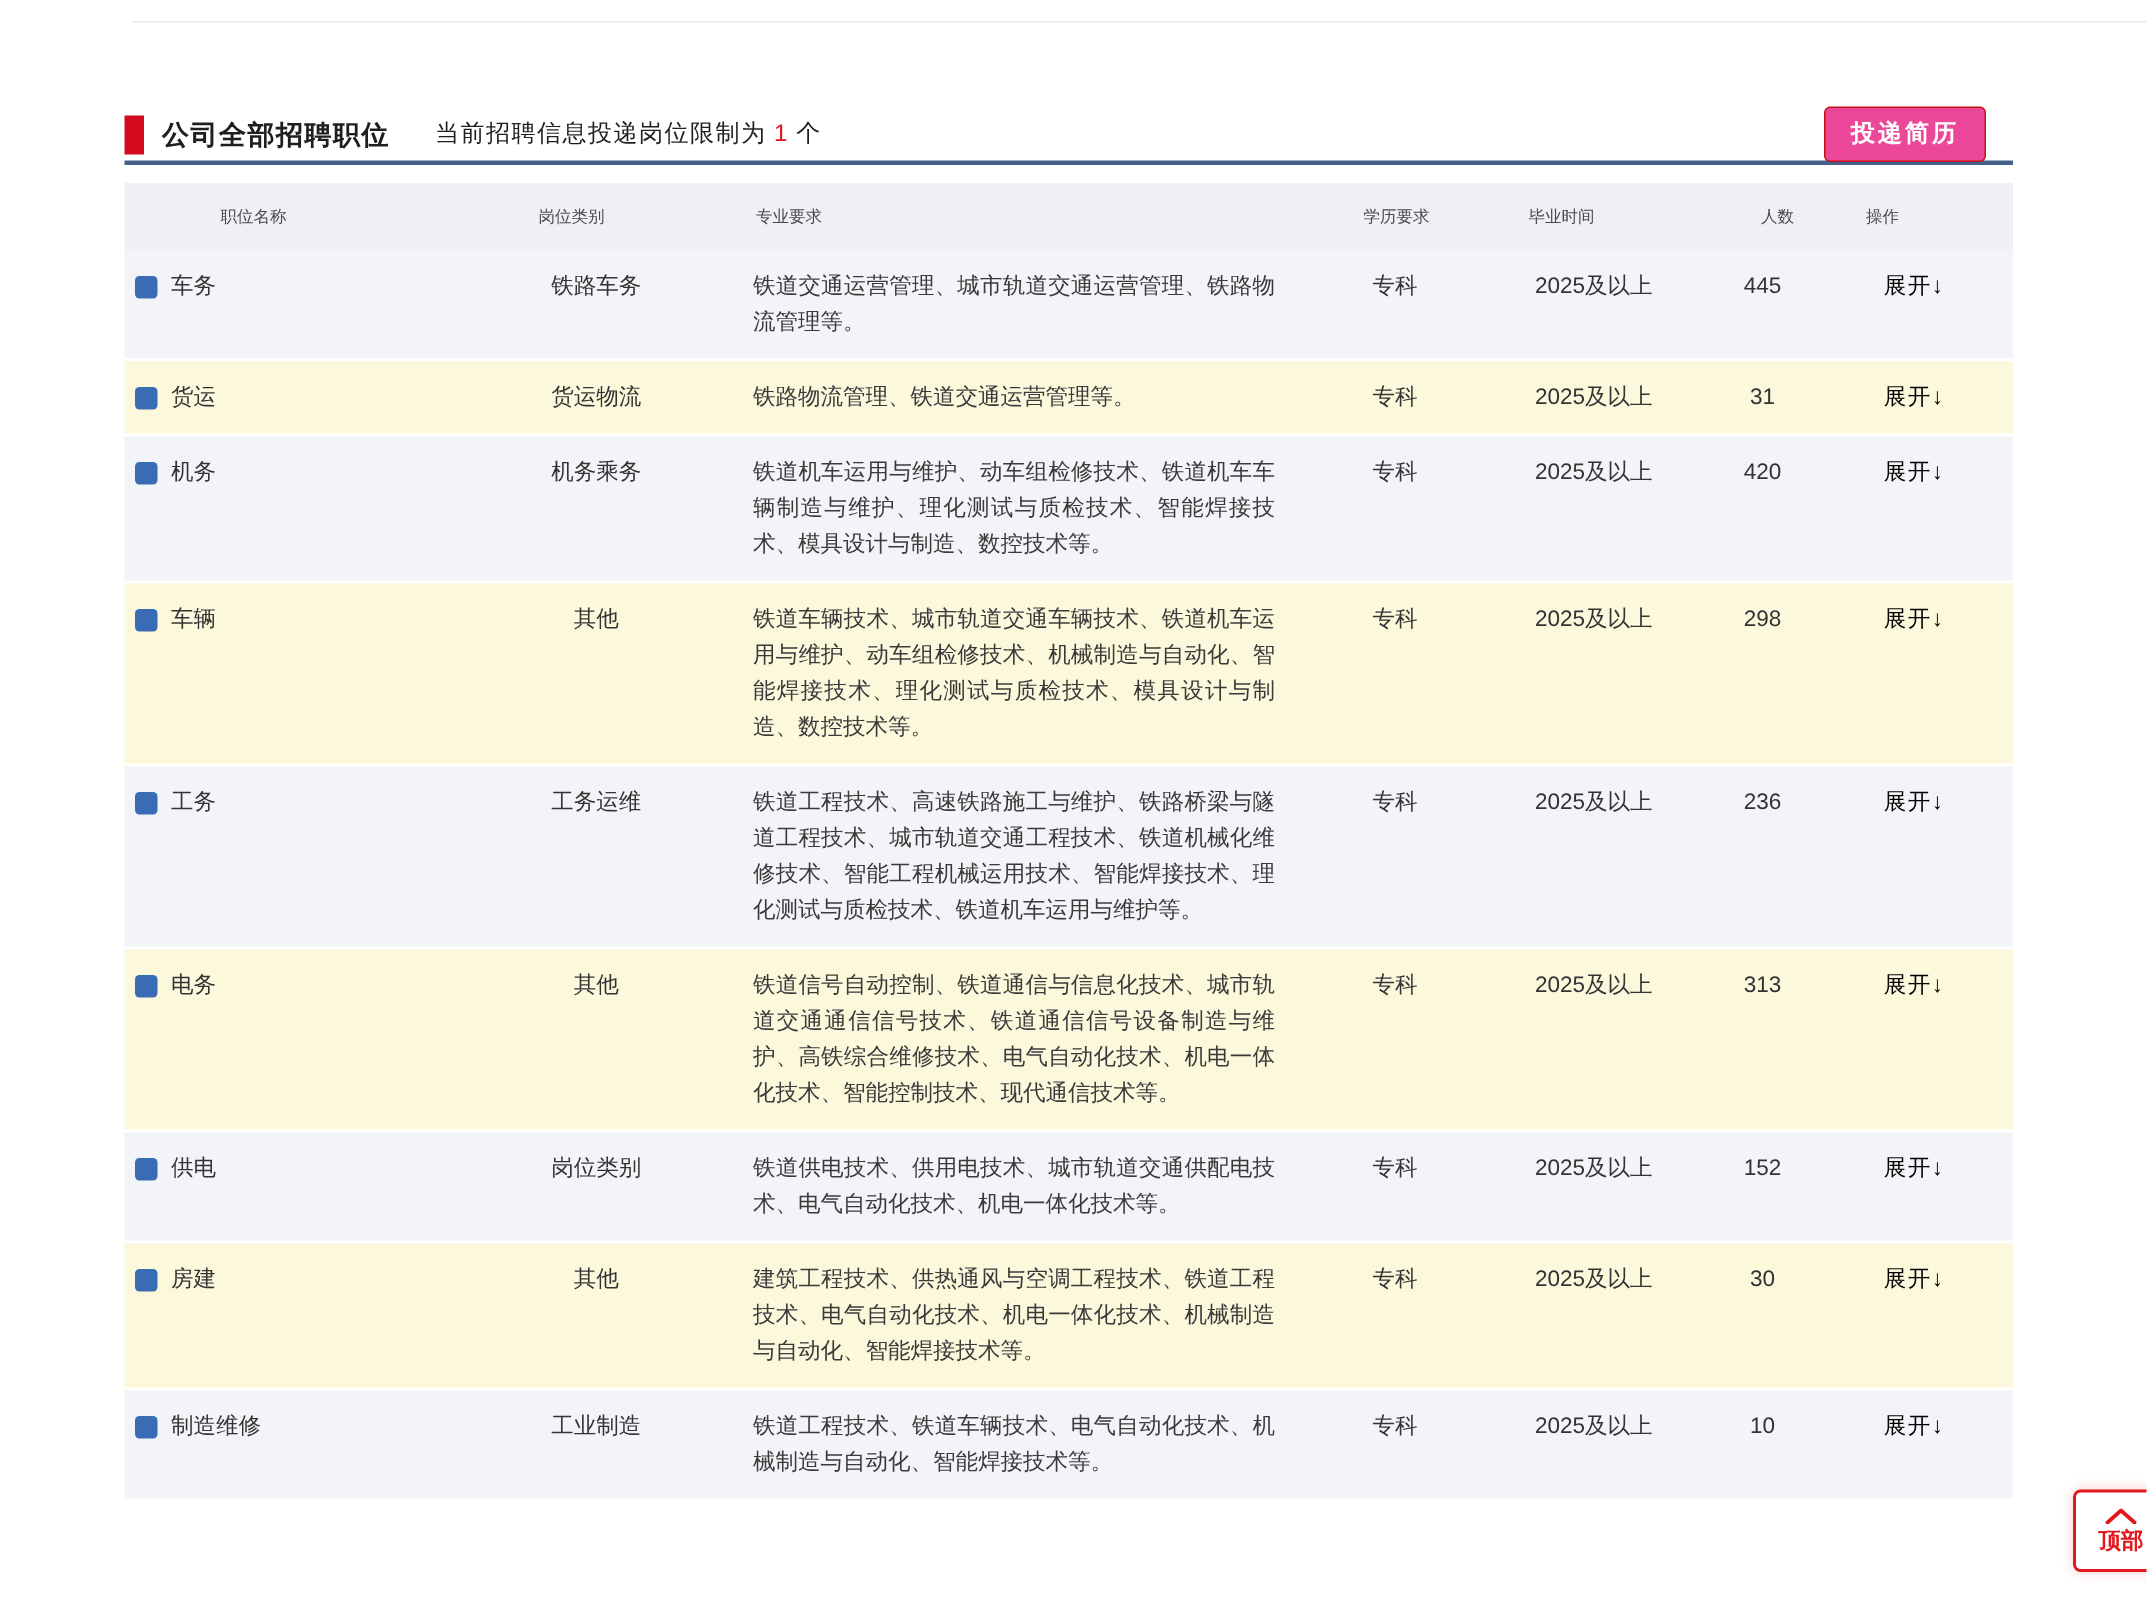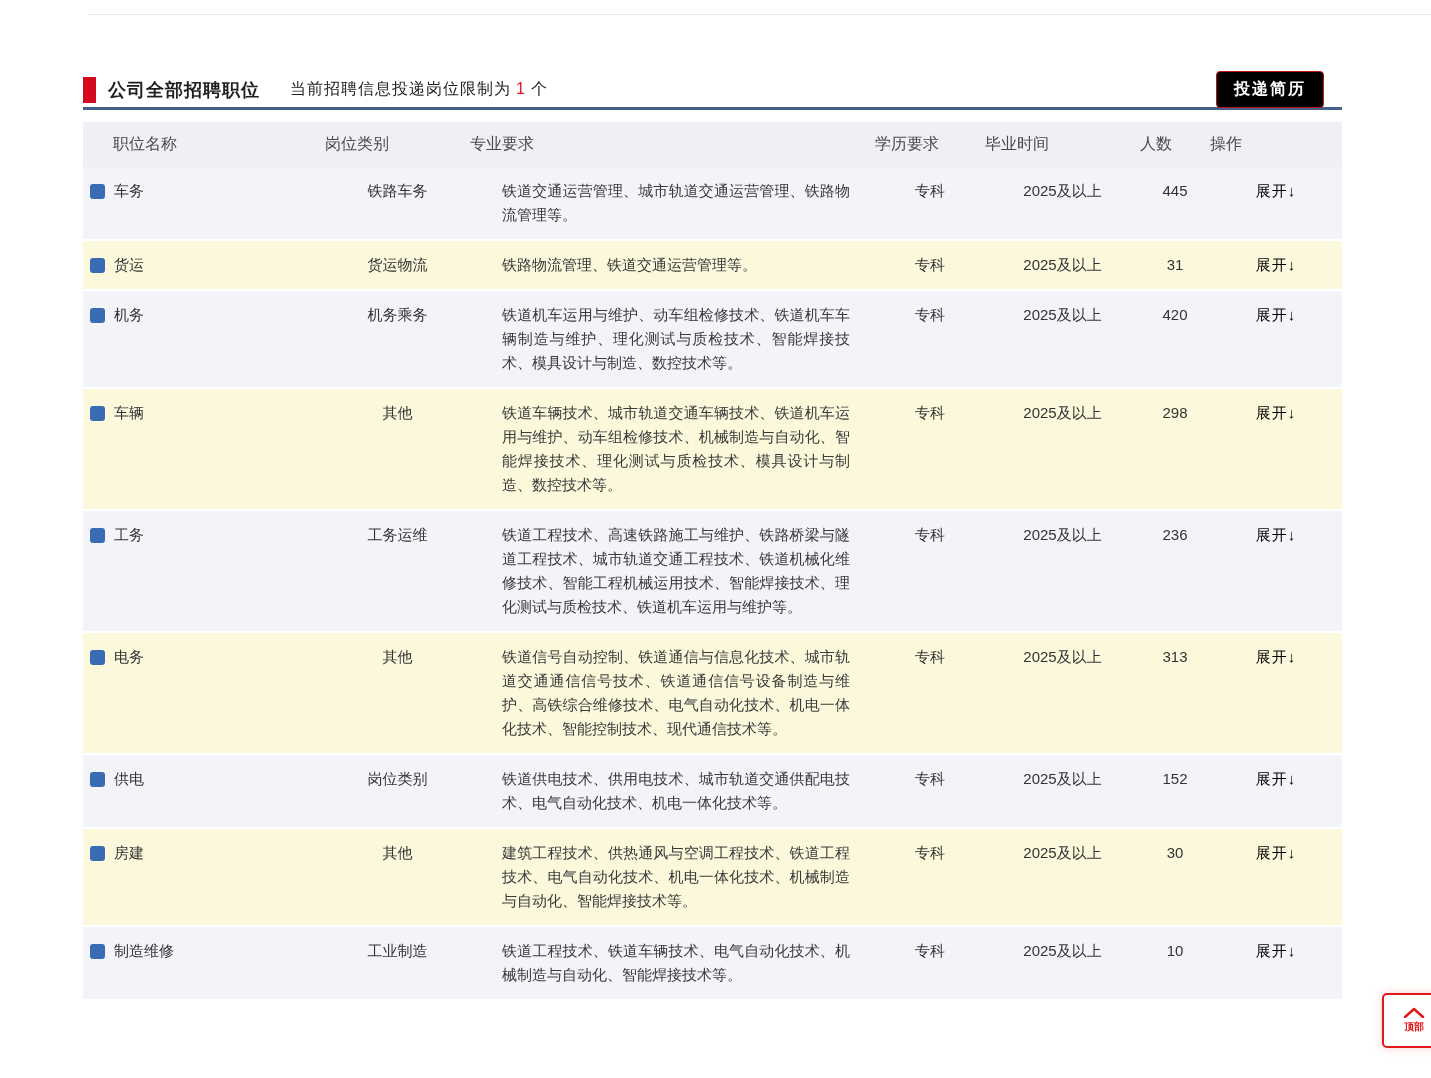--- a/index.html
+++ b/index.html
@@ -9,48 +9,48 @@
   .topline { position: absolute; top: 14px; left: 88px; right: 0; height: 1px; background: #e7e7e7; }
 
   .content { position: absolute; left: 83px; top: 40px; width: 1259px; margin-top: 32px; }
 
   
   .sec-header { display: flex; align-items: center; height: 38px; border-bottom: 3px solid #44618a; }
   .accent-bar { width: 13px; height: 26px; background: #d40b1e; margin-right: 12px; flex: none; }
   .sec-title { font-size: 18px; font-weight: bold; color: #1f1f1f; letter-spacing: 1px; }
   .sec-sub { font-size: 16px; font-weight: normal; color: #1f1f1f; margin-left: 30px; letter-spacing: 1px; }
   .sec-sub .count { color: #e2181c; padding: 0 5px; }
-  .submit-btn { margin-left: auto; margin-right: 18px; background: #000000; color: #fff; font-size: 16px;
+  .submit-btn { margin-left: auto; margin-right: 18px; background: #ec4899; color: #fff; font-size: 16px;
                 font-weight: bold; padding: 7px 17px; border-radius: 4px; border: 1px solid #c11014;
                 cursor: pointer; letter-spacing: 2px; font-family: inherit; }
 
   
   .table { margin-top: 12px; }
   .thead, .tr { display: grid; grid-template-columns: 242px 145px 405px 110px 155px 70px 132px; }
-  .thead { background: #eef0f4; height: 45px; align-items: center; font-size: 16px; color: #4a4a4a; }
+  .thead { background: #eef0f4; height: 45px; align-items: center; font-size: 11px; color: #4a4a4a; padding-left: 34px; }
   .th { text-align: left; }
   .th.c1 { text-align: left; padding-left: 30px; }
 
   .tr { padding: 12px 0; font-size: 15px; color: #333; border-bottom: 2px solid #ffffff; align-items: start; }
   .tbody .tr:nth-child(odd) { background: #f3f4f8; }
   .tbody .tr:nth-child(even) { background: #fcf8dc; }
 
   .td { text-align: center; line-height: 24px; }
   .td.c1 { text-align: right; display: flex; align-items: flex-start; padding-left: 7px; }
   .chk { width: 15px; height: 15px; background: #3a6cb5; border-radius: 3px; flex: none;
          margin-top: 5px; margin-right: 9px; cursor: pointer; }
   .td.c3 { text-align: justify; padding: 0 25px 0 32px; color: #3a3a3a; }
   .expand { color: #000000; cursor: pointer; text-decoration: none; letter-spacing: 1px; }
 
   
   .back-top { position: absolute; left: 1382px; top: 993px; width: 64px; height: 55px; background: #fff;
               border: 2px solid #e2181c; border-radius: 5px; display: flex; flex-direction: column;
               align-items: center; justify-content: center; cursor: pointer;
               box-shadow: 0 0 8px rgba(220, 60, 60, 0.25); }
-  .back-top .label { color: #e2181c; font-size: 10px; font-weight: bold; margin-top: 2px; }
+  .back-top .label { color: #e2181c; font-size: 15px; font-weight: bold; margin-top: 2px; }
   .chevron-up { width: 22px; height: 11px; }
 </style>
 </head>
 <body>
 
 <div class="topline"></div>
 
 <div class="content">
 
   <div class="sec-header">

